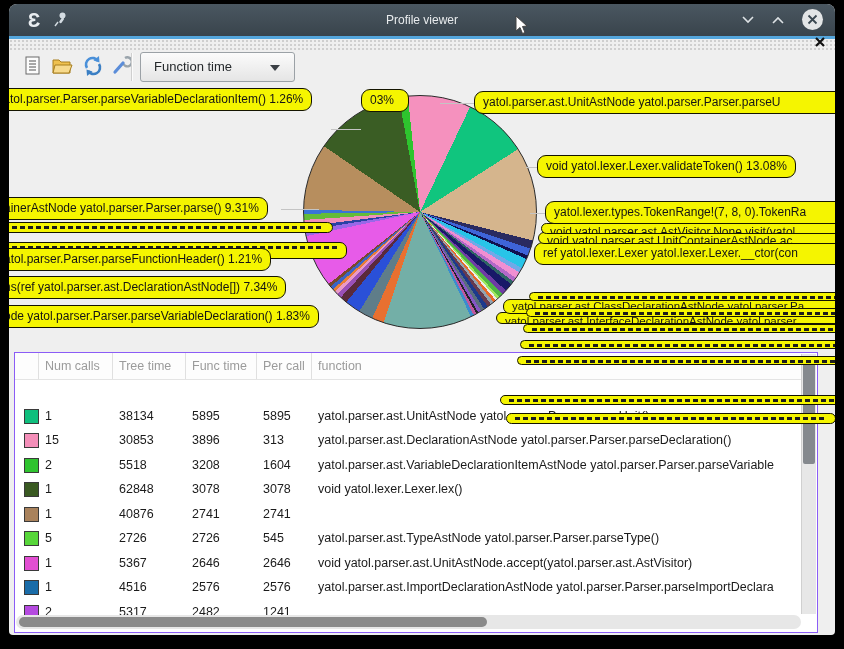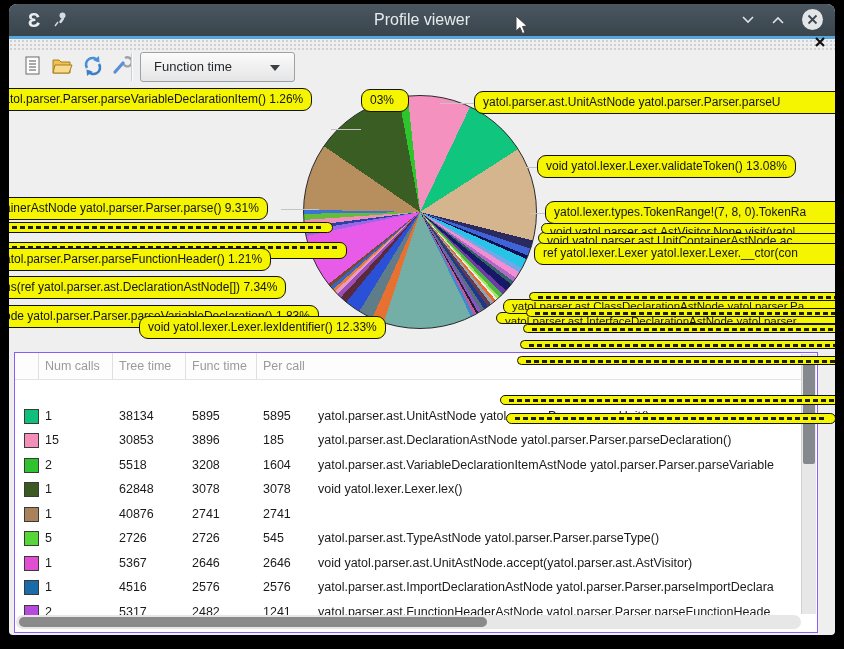--- a/index.html
+++ b/index.html
@@ -6,21 +6,21 @@
     font-family:"Liberation Sans","DejaVu Sans",sans-serif;}
   .window{position:absolute;left:9px;top:4px;width:826px;height:631px;background:#EFEFEF;
     border-radius:8px 8px 4px 4px;overflow:hidden;}
   
   .titlebar{position:absolute;left:0;top:0;right:0;height:32px;
     background:linear-gradient(#4A5761,#39444C);}
   .app-icon{position:absolute;left:14px;top:5px;width:22px;height:22px;color:#E9EDF0;
     font-size:20px;font-weight:bold;line-height:22px;text-align:center;}
   .pin-icon{position:absolute;left:44px;top:7px;}
   .win-title{position:absolute;left:0;right:0;top:0;height:32px;line-height:32px;text-align:center;
-    color:#E8EBED;font-size:16px;}
+    color:#E8EBED;font-size:12px;}
   .tb-btn{position:absolute;top:6px;width:22px;height:20px;}
   .close-circle{position:absolute;right:12px;top:5px;width:21px;height:21px;border-radius:50%;
     background:#E3E5E6;}
   .close-circle svg{position:absolute;left:5px;top:5px;}
   .cursor{position:absolute;left:505px;top:11px;z-index:99;}
   
   .accent{position:absolute;left:0;top:32px;right:0;height:3px;background:#54A6DC;}
   .dots{position:absolute;left:0;top:35px;right:0;height:12px;
     background-image:radial-gradient(#CFCFCF 1px,transparent 1.1px);background-size:4px 4px;}
   .dock-close{position:absolute;right:8px;top:31px;width:14px;height:14px;}
@@ -141,54 +141,54 @@
   <div class="callout" style="left:-14px;top:193px;z-index:30">ainerAstNode yatol.parser.Parser.parse() 9.31%</div>
   <div class="callout" style="left:536px;top:197px;z-index:30;width:330px">yatol.lexer.types.TokenRange!(7, 8, 0).TokenRa</div>
   <div class="callout strip" style="left:532px;top:219px;z-index:29;width:330px;height:9px">void yatol.parser.ast.AstVisitor.None.visit(yatol</div>
   <div class="callout strip" style="left:529px;top:228px;z-index:28;width:332px;height:10px">void yatol.parser.ast.UnitContainerAstNode.ac</div>
   <div class="callout" style="left:525px;top:238px;z-index:27;width:334px">ref yatol.lexer.Lexer yatol.lexer.Lexer.__ctor(con</div>
   <div class="callout strip strip-ink" style="left:-14px;top:218px;z-index:26;width:320px;height:9px"></div>
   <div class="callout strip strip-ink" style="left:-14px;top:227px;z-index:25;width:334px;height:15px"></div>
   <div class="callout" style="left:-14px;top:244px;z-index:31">atol.parser.Parser.parseFunctionHeader() 1.21%</div>
   <div class="callout" style="left:-14px;top:272px;z-index:31">ns(ref yatol.parser.ast.DeclarationAstNode[]) 7.34%</div>
   <div class="callout" style="left:-14px;top:301px;z-index:31">ode yatol.parser.Parser.parseVariableDeclaration() 1.83%</div>
-  <div class="callout" style="left:130px;top:312px;z-index:32">void yatol.lexer.Lexer.lexIdentifier() 12.33%</div>
   <div class="callout strip strip-ink" style="left:520px;top:260px;z-index:26;width:316px;height:7px"></div>
   <div class="callout strip strip-ink" style="left:517px;top:267px;z-index:25;width:318px;height:7px"></div>
   <div class="callout strip strip-ink" style="left:514px;top:274px;z-index:24;width:320px;height:7px"></div>
   <div class="callout strip strip-ink" style="left:511px;top:281px;z-index:23;width:322px;height:7px"></div>
   <div class="callout strip strip-ink" style="left:508px;top:288px;z-index:22;width:324px;height:7px"></div>
   <div class="callout strip small-text" style="left:494px;top:295px;z-index:21;width:338px;height:13px;line-height:13px">yatol.parser.ast.ClassDeclarationAstNode yatol.parser.Pa</div>
   <div class="callout strip small-text" style="left:487px;top:308px;z-index:20;width:344px;height:10px">yatol.parser.ast.InterfaceDeclarationAstNode yatol.parser</div>
   <div class="callout strip strip-ink" style="left:491px;top:318px;z-index:19;width:332px;height:8px"></div>
   <div class="callout strip strip-ink" style="left:497px;top:326px;z-index:18;width:312px;height:9px"></div>
 
   <div class="tpanel">
     <div class="thead">
       <div></div>
       <div>Num calls</div>
       <div>Tree time</div>
       <div>Func time</div>
       <div>Per call</div>
+      <div>function</div>
     </div>
 
     <div class="trow" style="top:50.5px">
       <div><span class="sw" style="background-color: rgb(15, 191, 125);"></span></div>
       <div>1</div>
       <div>38134</div>
       <div>5895</div>
       <div>5895</div>
       <div>yatol.parser.ast.UnitAstNode yatol.parser.Parser.parseUnit()</div>
     </div>
     <div class="trow" style="top:75px">
       <div><span class="sw" style="background-color: rgb(244, 143, 185);"></span></div>
       <div>15</div>
       <div>30853</div>
       <div>3896</div>
-      <div>185</div>
+      <div>313</div>
       <div>yatol.parser.ast.DeclarationAstNode yatol.parser.Parser.parseDeclaration()</div>
     </div>
     <div class="trow" style="top:99.5px">
       <div><span class="sw" style="background-color: rgb(47, 196, 47);"></span></div>
       <div>2</div>
       <div>5518</div>
       <div>3208</div>
       <div>1604</div>
       <div>yatol.parser.ast.VariableDeclarationItemAstNode yatol.parser.Parser.parseVariable</div>
     </div>
@@ -230,21 +230,20 @@
       <div>2576</div>
       <div>2576</div>
       <div>yatol.parser.ast.ImportDeclarationAstNode yatol.parser.Parser.parseImportDeclara</div>
     </div>
     <div class="trow" style="top:246.5px">
       <div><span class="sw" style="background-color: rgb(181, 74, 224);"></span></div>
       <div>2</div>
       <div>5317</div>
       <div>2482</div>
       <div>1241</div>
-      <div>yatol.parser.ast.FunctionHeaderAstNode yatol.parser.Parser.parseFunctionHeade</div>
     </div>
 
     <div class="vtrack">
       <div class="vhandle"></div>
     </div>
     <div class="htrack">
       <div class="hhandle"></div>
     </div>
   </div>
 </div>

